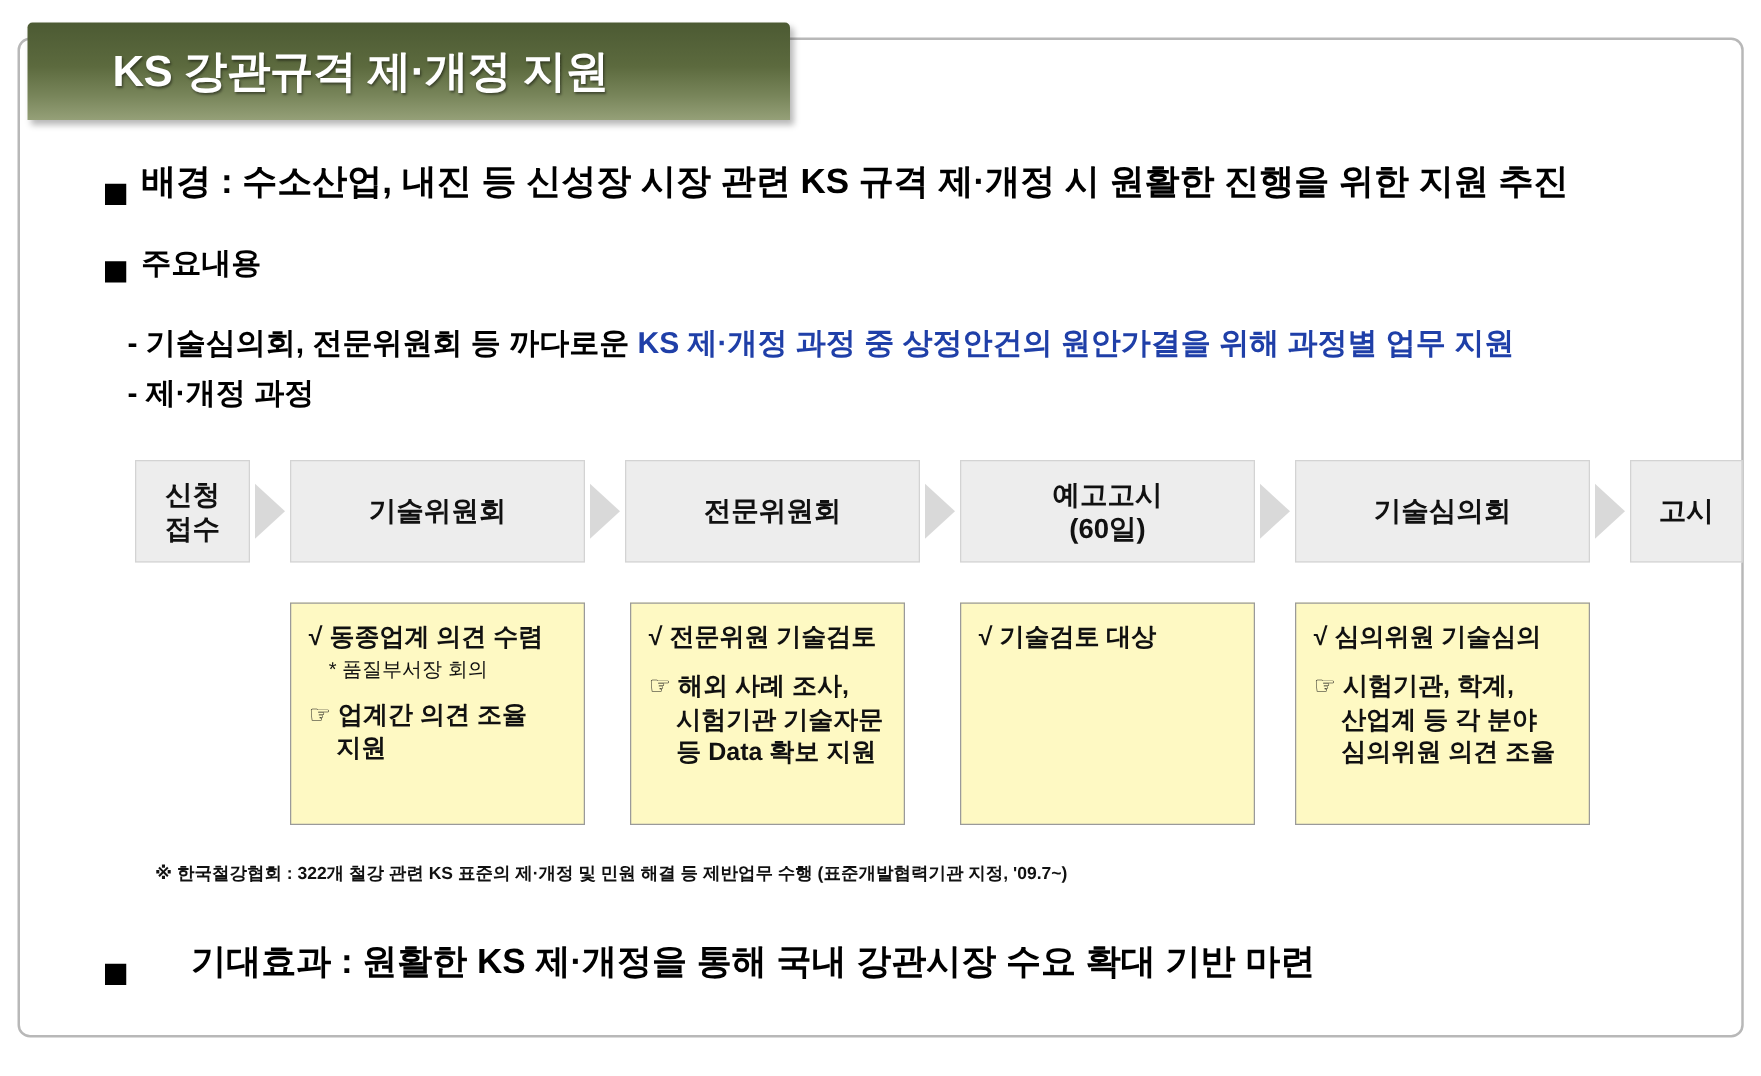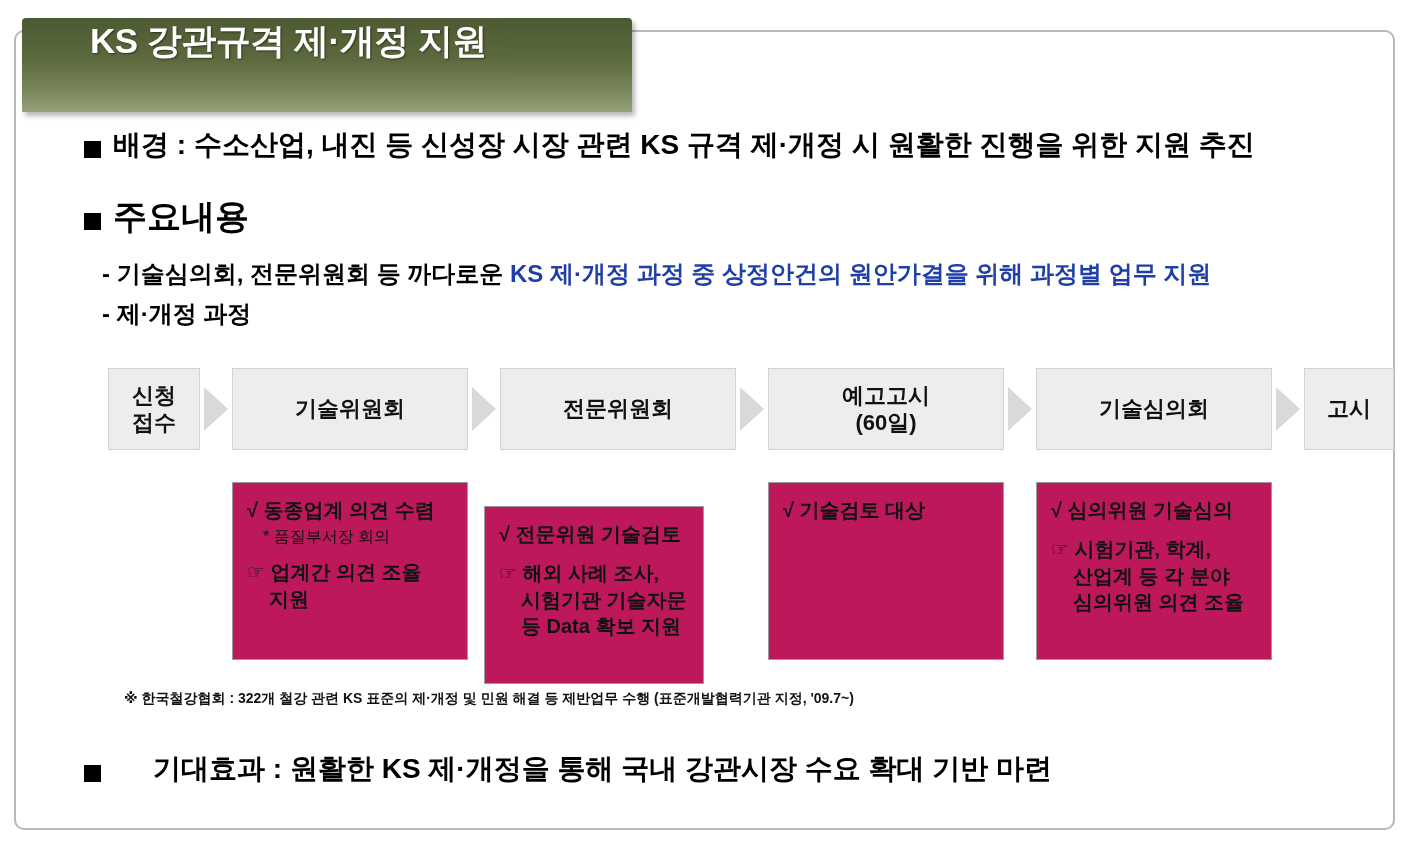--- a/index.html
+++ b/index.html
@@ -29,26 +29,26 @@
     border-radius: 10px;
     box-sizing: border-box;
     background: #ffffff;
   }
   
   .title-banner {
     position: absolute;
     left: 22px;
     top: 18px;
     width: 610px;
-    height: 94px;
+    height: 78px;
     background: linear-gradient(to bottom, #4c5a33 0%, #5c6a3e 45%, #78855a 75%, #95a078 100%);
     border-radius: 4px 4px 0 0;
     box-shadow: 3px 4px 5px rgba(0,0,0,0.28);
     display: flex;
-    align-items: flex-start;
+    align-items: center;
   }
   .title-banner .title-text {
     color: #ffffff;
     font-size: 35px;
     font-weight: bold;
     letter-spacing: -0.5px;
     margin-left: 68px;
     text-shadow: 1px 1px 2px rgba(0,0,0,0.45);
     white-space: nowrap;
   }
@@ -56,35 +56,35 @@
   .content {
     position: absolute;
     left: 14px;
     top: 30px;
     width: 1381px;
     height: 800px;
   }
   .bullet-line {
     position: absolute;
     display: flex;
-    align-items: center;
+    align-items: flex-end;
     white-space: nowrap;
     padding-left: 40px;
   }
   .sq {
     display: inline-block;
     width: 17px;
     height: 17px;
     background: #000000;
     margin-right: 12px;
     margin-top: 9px;
     flex: 0 0 auto;
   }
   .b1 { left: 30px; top: 96px; font-size: 28px; font-weight: bold; }
-  .b2 { left: 30px; top: 164px; font-size: 34px; font-weight: bold; }
+  .b2 { left: 30px; top: 164px; font-size: 24px; font-weight: bold; }
   .b-final { left: 30px; top: 720px; font-size: 28px; font-weight: bold; gap: 40px; }
 
   .dash-line {
     position: absolute;
     font-size: 24px;
     font-weight: bold;
     white-space: nowrap;
   }
   .d1 { left: 88px; top: 228px; }
   .d2 { left: 88px; top: 268px; }
@@ -121,21 +121,21 @@
     height: 0;
     border-top: 22px solid transparent;
     border-bottom: 22px solid transparent;
     border-left: 24px solid #d9d9d9;
   }
 
   
   .detail-box {
     position: absolute;
     top: 452px;
-    background: #be185d;
+    background: #fef9c3;
     border: 1px solid #9a9a9a;
     box-sizing: border-box;
     padding: 14px 28px 10px 14px;
     font-size: 20px;
     font-weight: bold;
     line-height: 1.34;
     color: #111111;
   }
   .detail-box .sub {
     font-size: 16px;
@@ -219,21 +219,21 @@
     </div>
 
     <div class="detail-box" style="left:218px; width:236px; height:178px;">
       <span class="ln">√ 동종업계 의견 수렴</span>
       <span class="sub">* 품질부서장 회의</span>
       <span class="gap"></span>
       <span class="ln">☞ 업계간 의견 조율</span>
       <span class="indent">지원</span>
     </div>
 
-    <div class="detail-box" style="left:470px; width:220px; height:178px;margin-top:24px;">
+    <div class="detail-box" style="left:490px; width:220px; height:178px;">
       <span class="ln">√ 전문위원 기술검토</span>
       <span class="gap"></span>
       <span class="ln">☞ 해외 사례 조사,</span>
       <span class="indent">시험기관 기술자문</span>
       <span class="indent">등 Data 확보 지원</span>
     </div>
 
     <div class="detail-box" style="left:754px; width:236px; height:178px;">
       <span class="ln">√ 기술검토 대상</span>
     </div>

